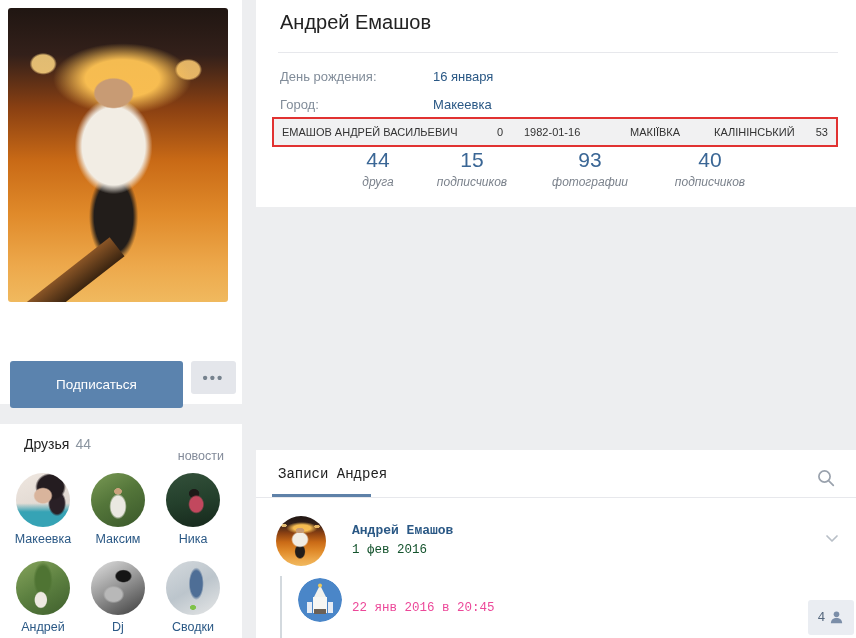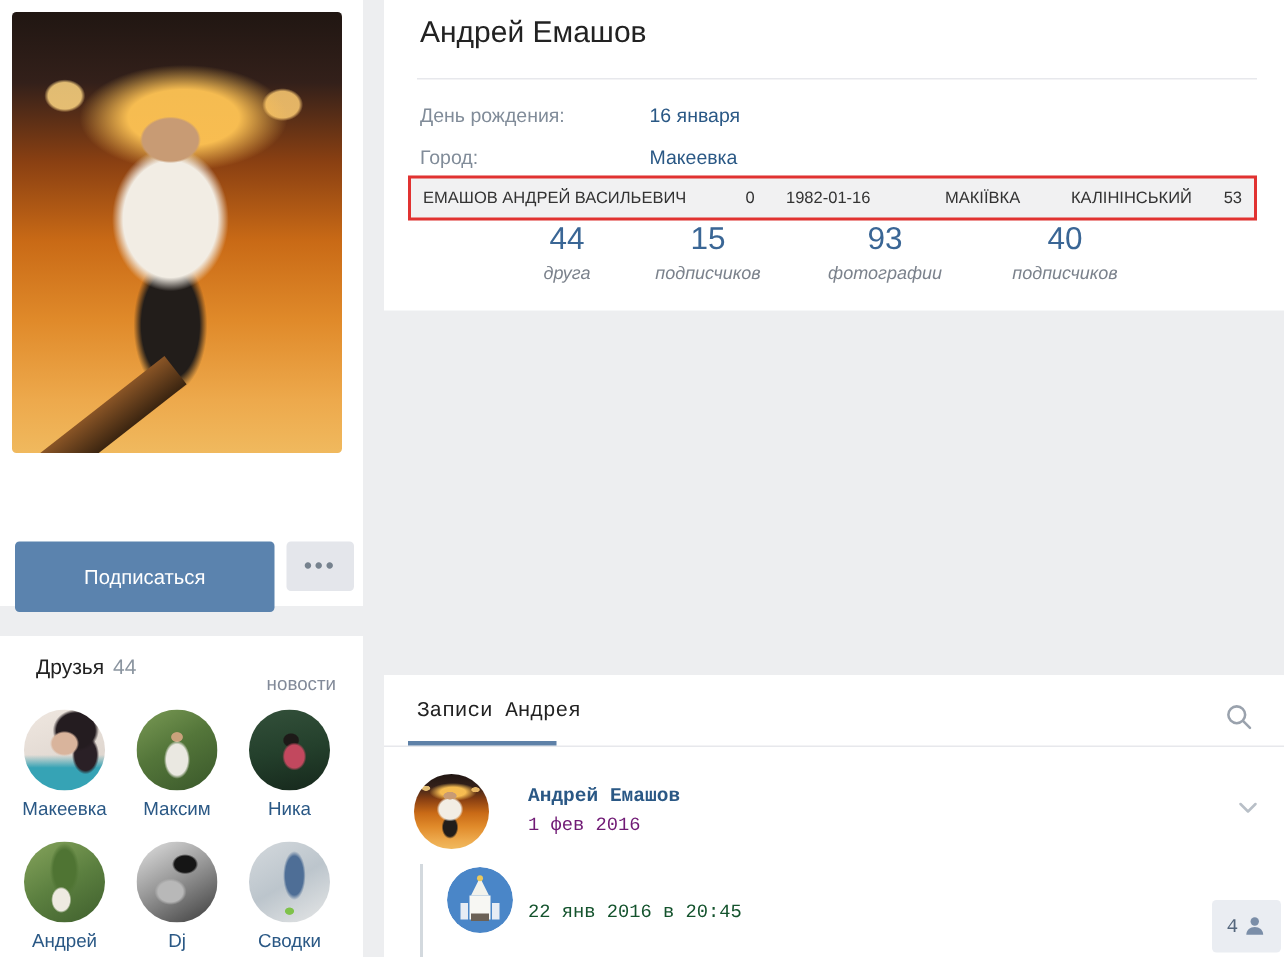--- a/index.html
+++ b/index.html
@@ -120,26 +120,26 @@
       radial-gradient(45% 42% at 88% 92%, #43474c 0 52%, transparent 60%),
       linear-gradient(180deg, #e8e9ea 0%, #dfe1e3 22%, #b9b2a8 27%, #d8d5cf 33%, #f2f3f4 45%, #eceff1 70%, #dadcdd 100%); }
 
   #wall-card { left:256px; top:450px; width:600px; height:216px;font-family:Liberation Mono, monospace; }
   .tab { position:absolute; left:22px; top:16px; font-size:14px; color:#222; cursor:pointer; }
   .tab-underline { position:absolute; left:16px; top:44px; width:99px; height:3px; background:#5e81a8; }
   .tab-divider { position:absolute; left:0; top:47px; width:600px; height:1px; background:#e7e8ec; }
   .search-btn { position:absolute; right:20px; top:18px; width:20px; height:20px; cursor:pointer; }
   .post-avatar { position:absolute; left:20px; top:66px; width:50px; height:50px; border-radius:50%; cursor:pointer; }
   .post-name { position:absolute; left:96px; top:73px; font-size:13px; font-weight:bold; color:#2a5885; cursor:pointer; }
-  .post-date { position:absolute; left:96px; top:93px; font-size:12.5px; color:#701a75; cursor:pointer;text-align:right; }
+  .post-date { position:absolute; left:96px; top:93px; font-size:12.5px; color:#14532d; cursor:pointer;text-align:right; }
   .post-chevron { position:absolute; right:16px; top:80px; width:16px; height:16px; cursor:pointer; }
   .repost-line { position:absolute; left:24px; top:126px; width:2px; height:62px; background:#d3d9de; }
   .repost-avatar { position:absolute; left:42px; top:128px; width:44px; height:44px; border-radius:50%; overflow:hidden; cursor:pointer; }
   .repost-name { position:absolute; left:96px; top:130px; width:440px; font-size:13px; font-weight:bold; color:#2a5885; cursor:pointer; }
-  .repost-date { position:absolute; left:96px; top:151px; font-size:12.5px; color:#14532d; cursor:pointer; }
+  .repost-date { position:absolute; left:96px; top:151px; font-size:12.5px; color:#ec4899; cursor:pointer; }
   .share-badge { position:absolute; left:552px; top:150px; width:46px; height:35px; background:#eaedf2;
     border-radius:3px; display:flex; align-items:center; justify-content:center; gap:4px;
     font-size:13px; color:#55677d; cursor:pointer; }
 </style>
 </head>
 <body>
 
 <div class="page">
 
   <div class="card" id="left-main">

